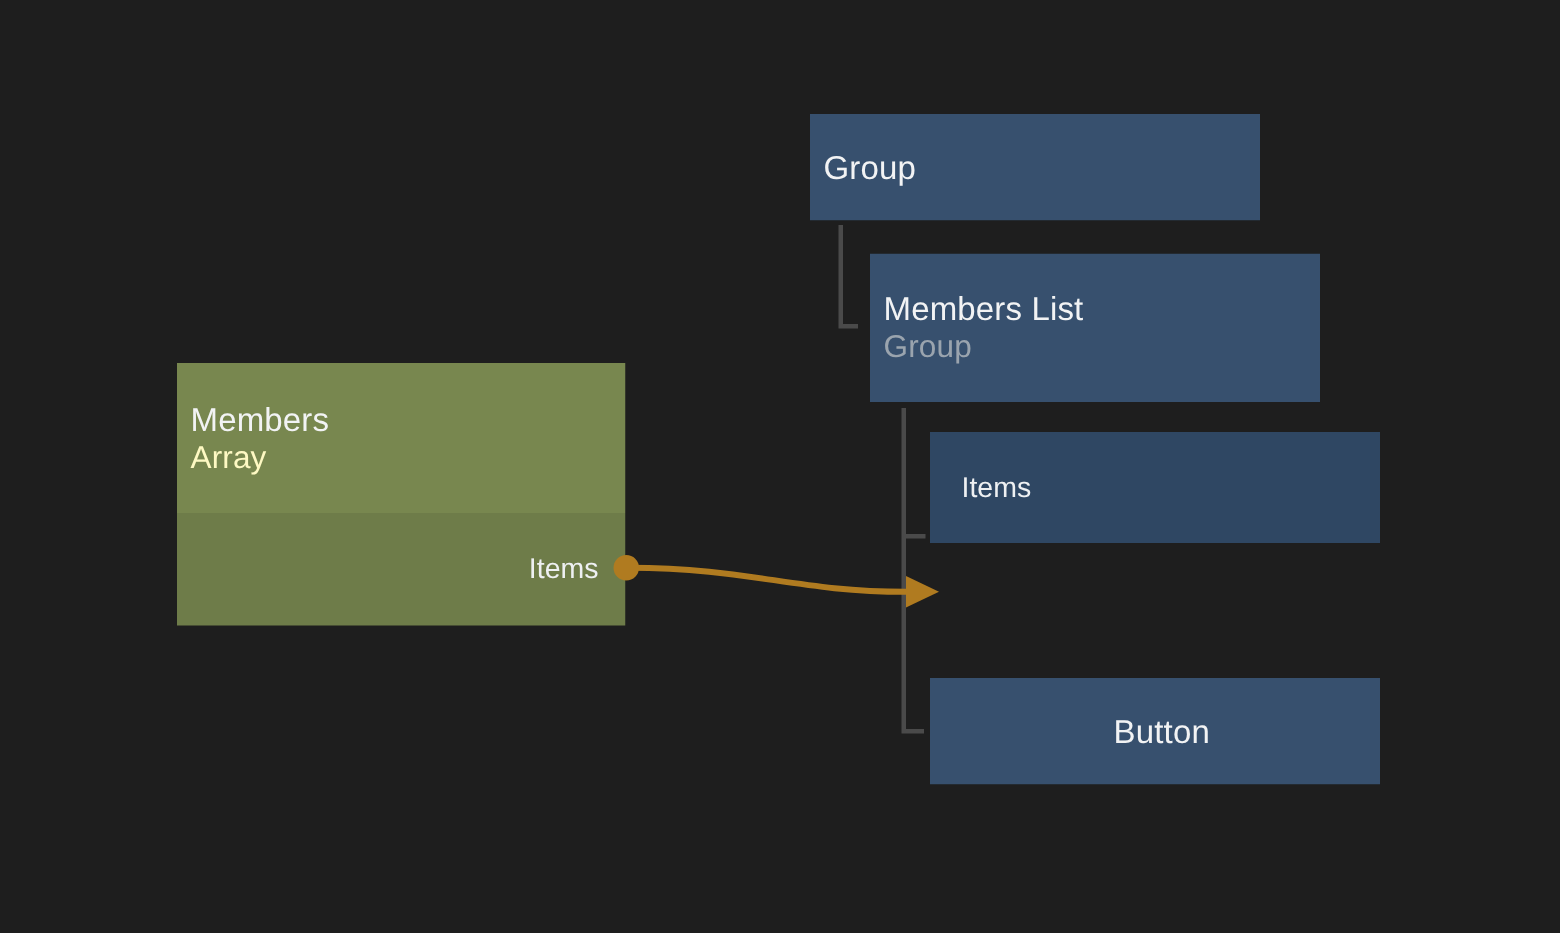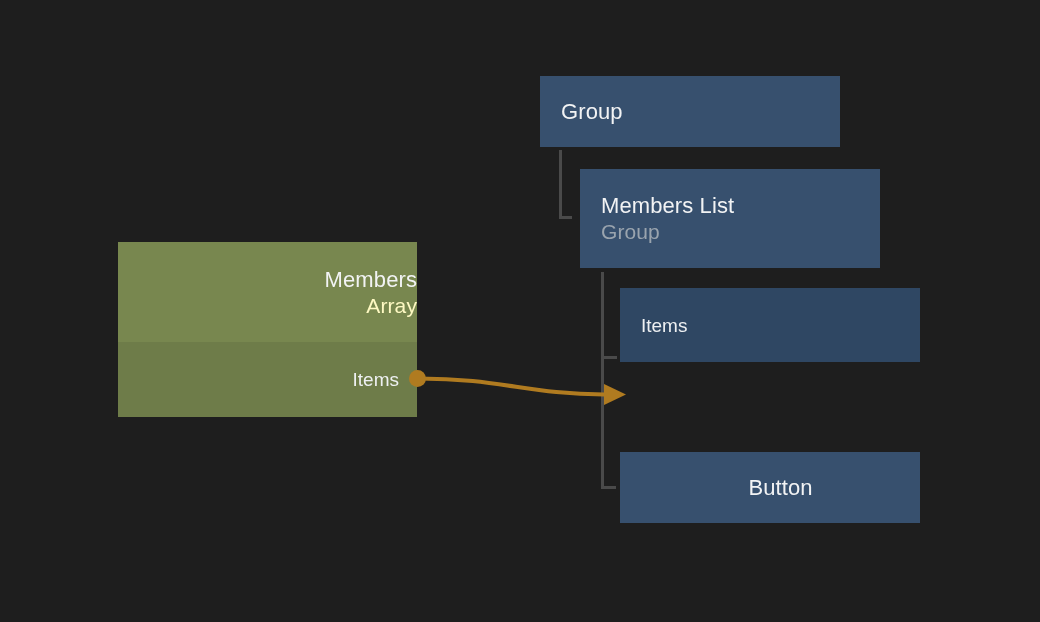--- a/index.html
+++ b/index.html
@@ -38,21 +38,21 @@
   .node {
     position: absolute;
     box-sizing: border-box;
     overflow: hidden;
   }
   .node-header {
     box-sizing: border-box;
     display: flex;
     flex-direction: column;
     justify-content: center;
-    padding-left: 21px;
+    padding-left: 9px;
   }
   .node-title {
     font-size: 22px;
     line-height: 27px;
     color: #f2f3f4;
     letter-spacing: 0.1px;
     white-space: nowrap;
   }
   .node-subtitle {
     font-size: 21px;
@@ -90,21 +90,21 @@
   #node-members-list { left: 580px; top: 169px; width: 300px; height: 99px; }
   #node-members-list .node-header { height: 99px; }
 
   #node-repeater     { left: 620px; top: 288px; width: 300px; height: 144px; }
   #node-repeater .node-header { height: 70px; }
   #node-repeater .node-body   { height: 74px; padding-left: 21px; justify-content: flex-start; }
 
   #node-button       { left: 620px; top: 452px; width: 300px; height: 71px; text-align: center; }
   #node-button .node-header { height: 71px; }
 
-  #node-members      { left: 118px; top: 242px; width: 299px; height: 207px; text-align: right; }
+  #node-members      { left: 118px; top: 242px; width: 299px; height: 207px; }
   #node-members .node-header { height: 100px; }
   #node-members .node-body   { height: 75px; justify-content: flex-end; padding-right: 18px; }
 
   
   .port-dot {
     position: absolute;
     width: 17px;
     height: 17px;
     border-radius: 50%;
     background: #b07b20;

